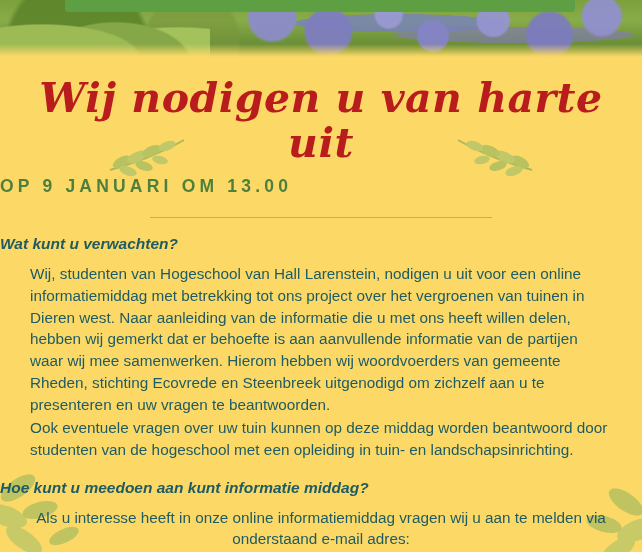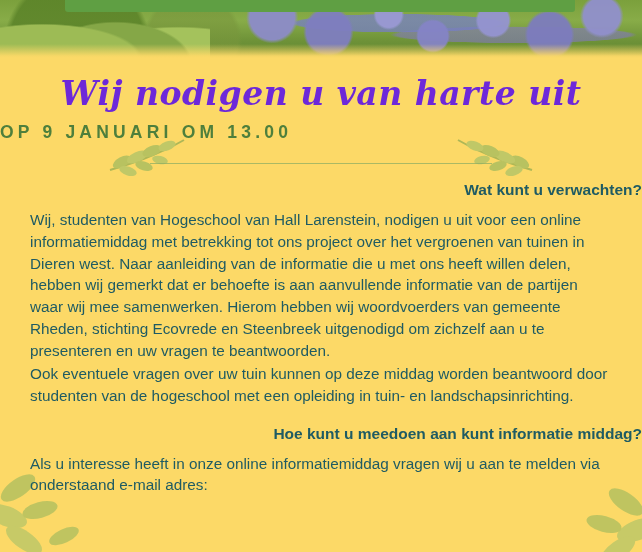--- a/index.html
+++ b/index.html
@@ -103,23 +103,23 @@
     position: absolute;
     top: 58px; left: 0;
     width: 642px;
   }
   .headline {
     margin: 18px 0 0 0;
     text-align: center;
     font-family: "DejaVu Serif", serif;
     font-style: italic;
     font-weight: 700;
-    font-size: 33px;
+    font-size: 41px;
     letter-spacing: .5px;
-    color: #6d28d9;
+    color: #b91c1c;
     line-height: 1.1;
   }
   .subheadline {
     margin: 10px 0 0 0;
     text-align: left;
     font-family: "Liberation Sans", sans-serif;
     font-weight: 700;
     font-size: 17.5px;
     letter-spacing: 4.2px;
     color: #4e7f3c;
@@ -132,42 +132,43 @@
   .divider-line {
     position: absolute;
     left: 150px;
     right: 150px;
     top: 14px;
     height: 1px;
     background: #8fae63;
     opacity: .75;
   }
   .section-title {
-    text-align: right;
+    text-align: left;
     font-weight: 700;
     font-size: 15.5px;
     color: #1f5b63;
     margin: 4px 0 10px 0;
+    font-style: italic;
   }
   .section-title.second {
     margin-top: 18px;
   }
   .body-text {
     margin: 0 30px;
     text-align: left;
     font-size: 15.3px;
     line-height: 1.42;
     color: #1f5b63;
   }
   .body-text + .body-text {
     margin-top: 2px;
   }
   .clipped-last {
     margin: 0 30px;
-    text-align: left;
+    text-align: center;
     font-size: 15.3px;
     line-height: 1.42;
     color: #1f5b63;
   }
 </style>
 </head>
 <body>
 
 <div class="page">
 

